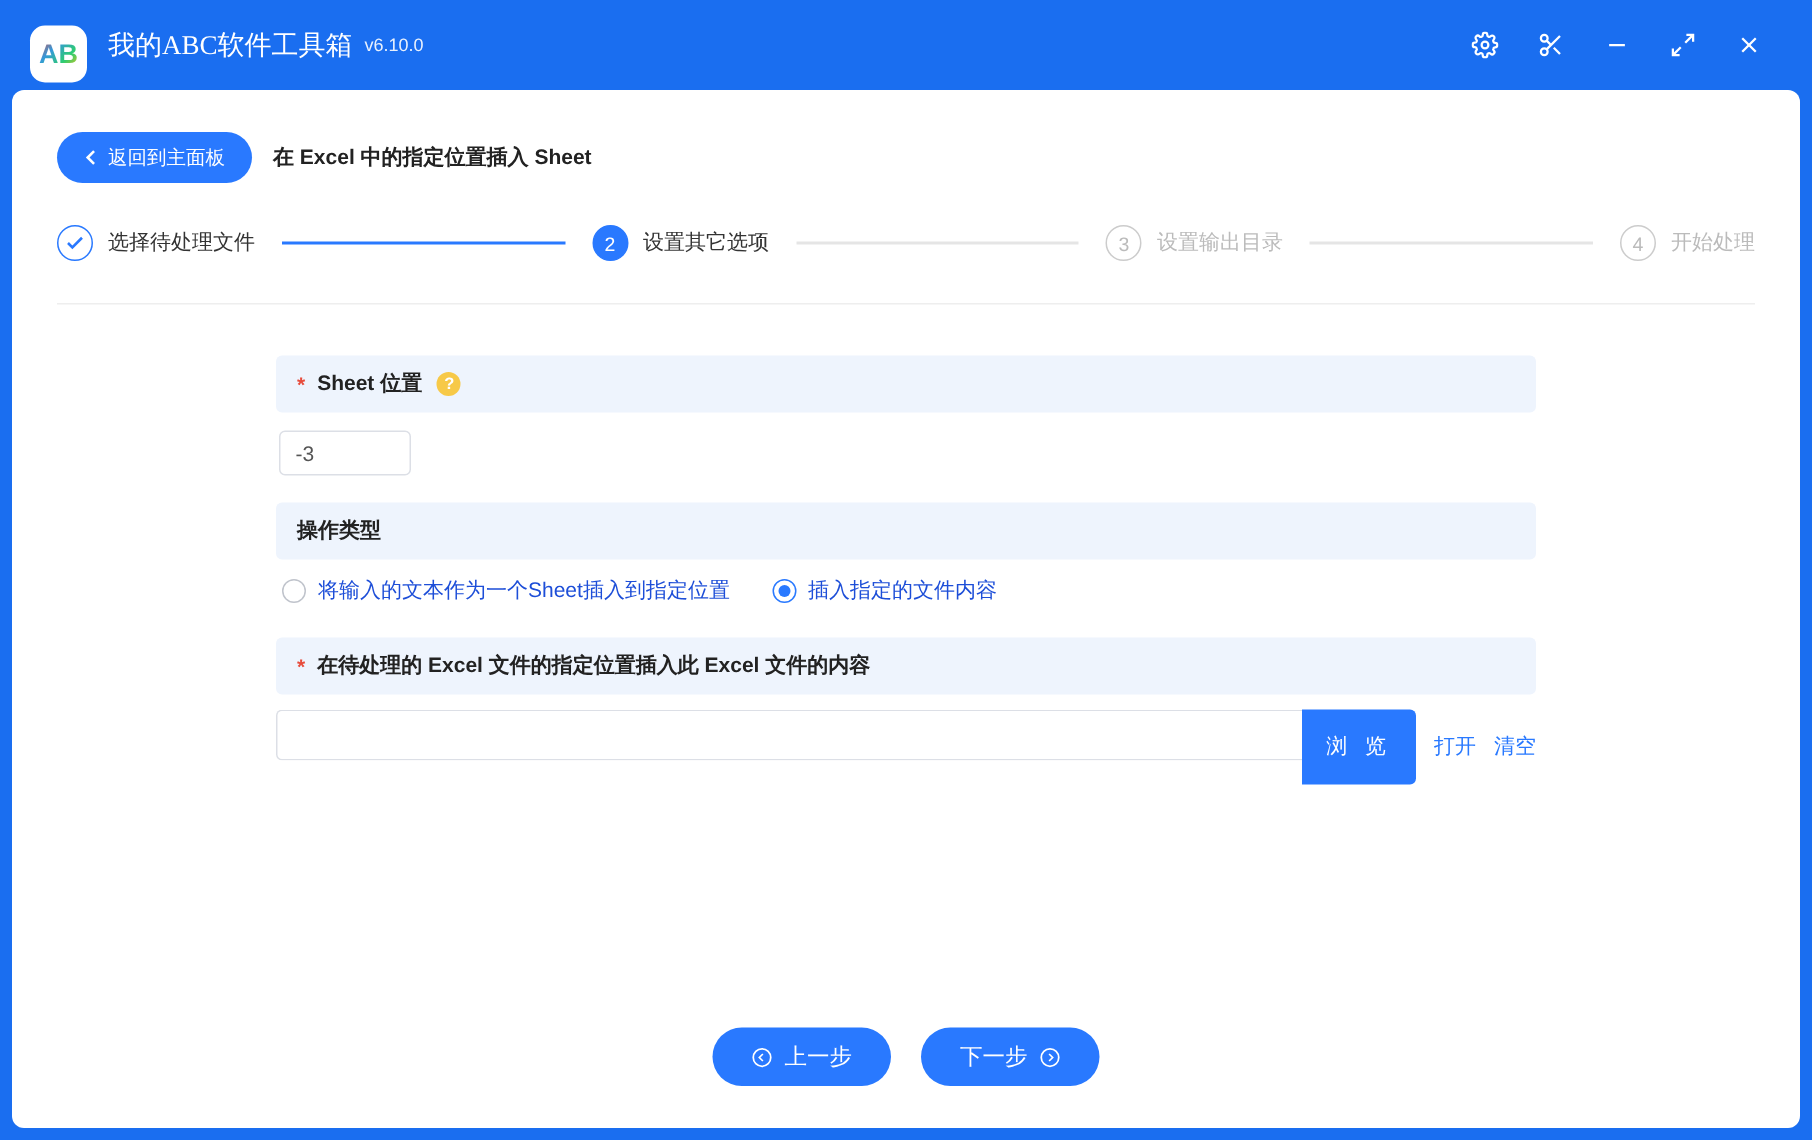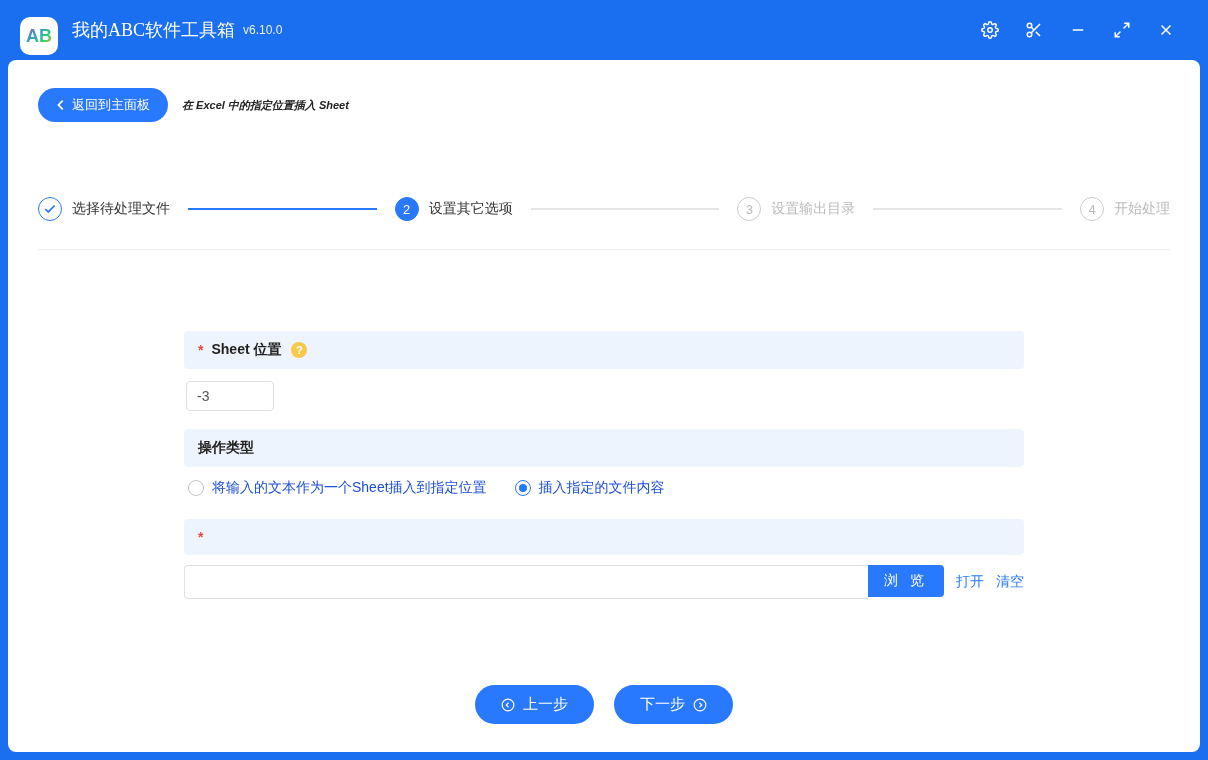--- a/index.html
+++ b/index.html
@@ -49,38 +49,37 @@
 }
 .title-icon svg { width: 18px; height: 18px; }
 .main-panel {
   background: #fff;
   margin: 0 8px 8px 8px;
   height: 692px;
   border-radius: 8px;
   padding: 28px 30px 20px 30px;
   display: flex;
   flex-direction: column;
-  gap: 47px;
 }
 .header-row {
   display: flex; align-items: center; gap: 14px;
   margin-bottom: 28px;
 }
 .back-button {
   background: #2979ff;
   color: #fff;
   border: none;
   border-radius: 18px;
   padding: 8px 18px;
   font-size: 13px;
   display: flex; align-items: center; gap: 6px;
   cursor: pointer;
 }
 .back-button svg { width: 10px; height: 12px; }
-.page-title { font-size: 11px; font-weight: 700; color: #222; font-style: italic; }
+.page-title { font-size: 14px; font-weight: 700; color: #222; }
 .steps {
   display: flex; align-items: center;
   padding-bottom: 28px;
   border-bottom: 1px solid #eee;
 }
 .step { display: flex; align-items: center; gap: 10px; }
 .step-circle {
   width: 24px; height: 24px; border-radius: 50%;
   border: 1.5px solid #2979ff;
   display: flex; align-items: center; justify-content: center;
@@ -149,21 +148,21 @@
   height: 34px;
   border: 1px solid #dcdfe6;
   border-right: none;
   border-radius: 4px 0 0 4px;
   padding: 0 10px;
   font-size: 14px;
 }
 .file-input-group { display: flex; flex: 1; }
 .browse-btn {
   background: #2979ff; color: #fff;
-  border: none; height: 32px; padding: 0 16px;
+  border: none; height: 50px; padding: 0 16px;
   border-radius: 0 4px 4px 0;
   font-size: 14px; letter-spacing: 4px;
   cursor: pointer;
 }
 .link-btn { color: #2979ff; background: none; border: none; font-size: 14px; cursor: pointer; }
 .footer {
   display: flex; justify-content: center; gap: 20px;
   padding: 18px 0 8px 0;
 }
 .nav-btn {
@@ -281,20 +280,21 @@
           <span>将输入的文本作为一个Sheet插入到指定位置</span>
         </label>
         <label class="radio-item">
           <span class="radio checked"></span>
           <span>插入指定的文件内容</span>
         </label>
       </div>
 
       <div class="section-header">
         <span class="req">*</span>
+        <span>在待处理的 Excel 文件的指定位置插入此 Excel 文件的内容</span>
       </div>
       <div class="file-row">
         <div class="file-input-group">
           <input class="file-input" value="" style="">
           <button class="browse-btn">浏 览</button>
         </div>
         <button class="link-btn">打开</button>
         <button class="link-btn">清空</button>
       </div>
 

